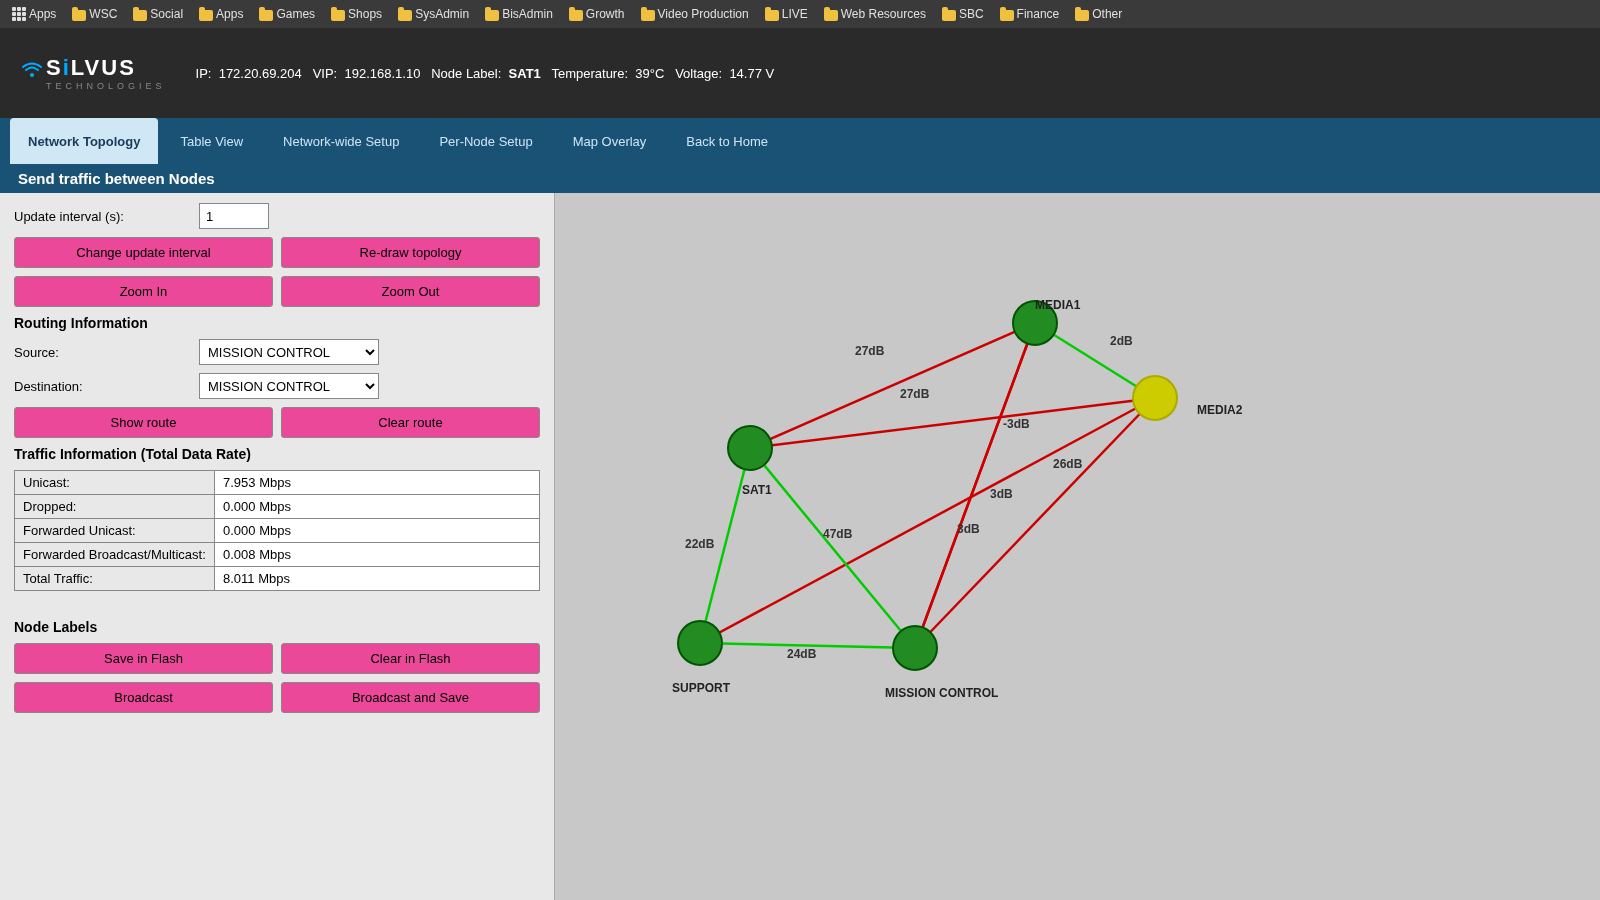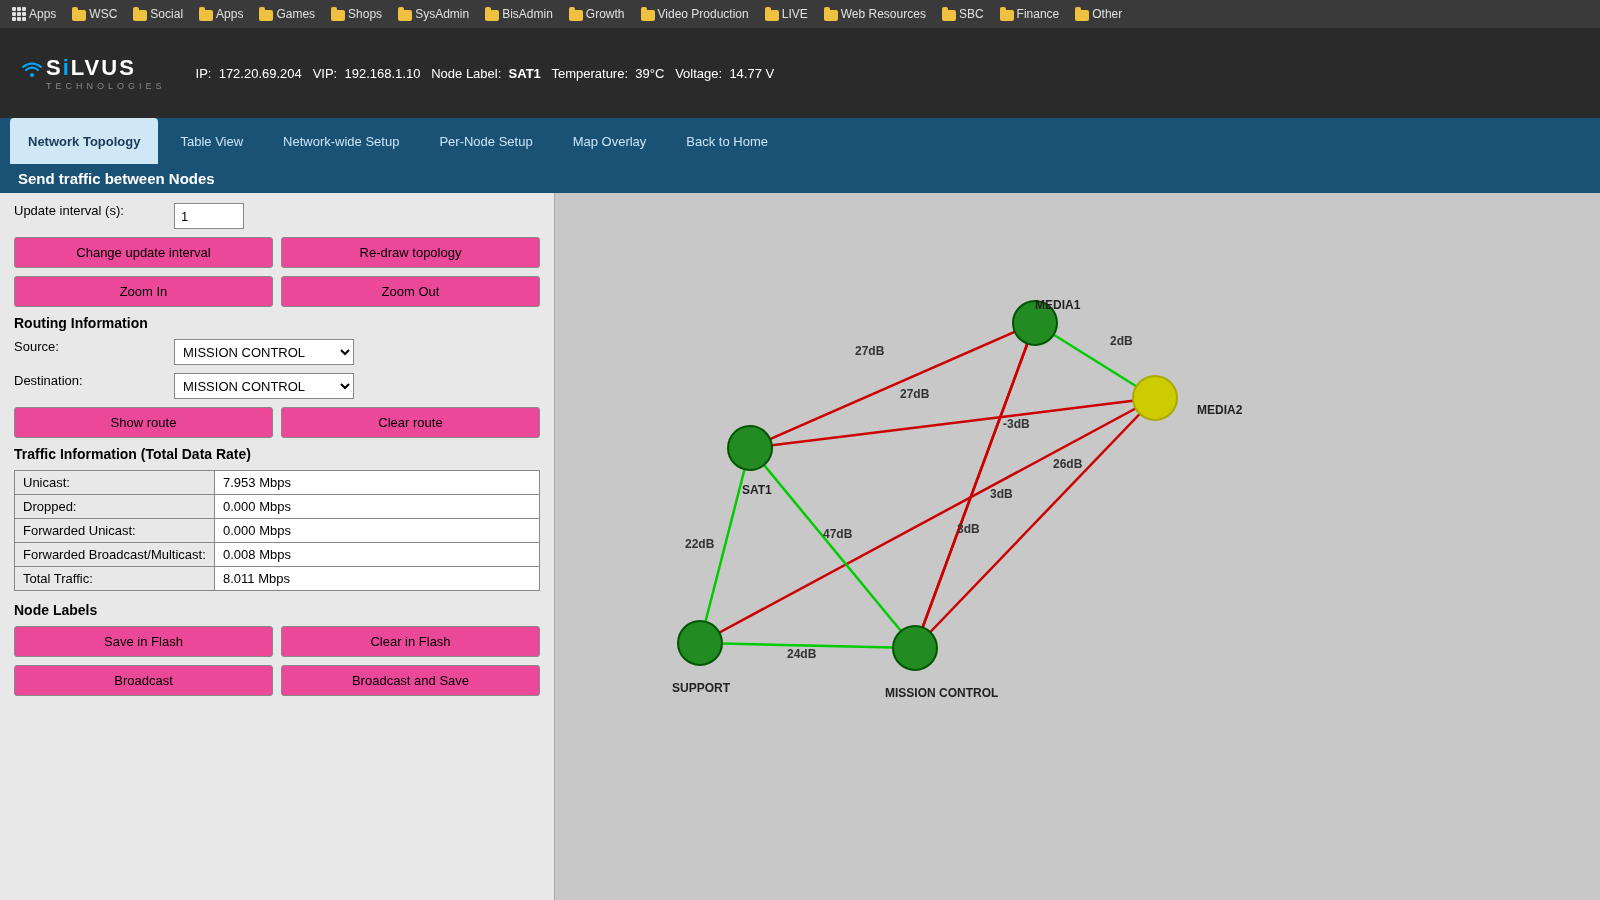--- a/index.html
+++ b/index.html
@@ -138,21 +138,23 @@
 
     .section-title {
       font-weight: bold;
       font-size: 14px;
       margin-bottom: 8px;
       margin-top: 8px;
     }
 
     .form-row {
       display: flex;
+      align-items: center;
       margin-bottom: 8px;
+      gap: 25px;
     }
     .form-label {
       width: 160px;
       font-size: 13px;
     }
     .form-input {
       width: 70px;
       height: 26px;
       border: 1px solid #888;
       background: white;
@@ -182,21 +184,21 @@
       border: 1px solid #888;
       background: white;
       font-size: 13px;
       padding: 2px 4px;
     }
 
     
     #traffic-table {
       width: 100%;
       border-collapse: collapse;
-      margin-bottom: 11px;
+      margin-bottom: 28px;
       padding-left: 40px;
     }
     #traffic-table td {
       border: 1px solid #888;
       padding: 4px 8px;
       font-size: 13px;
       background: white;
     }
     #traffic-table td:first-child {
       background: #e8e8e8;

